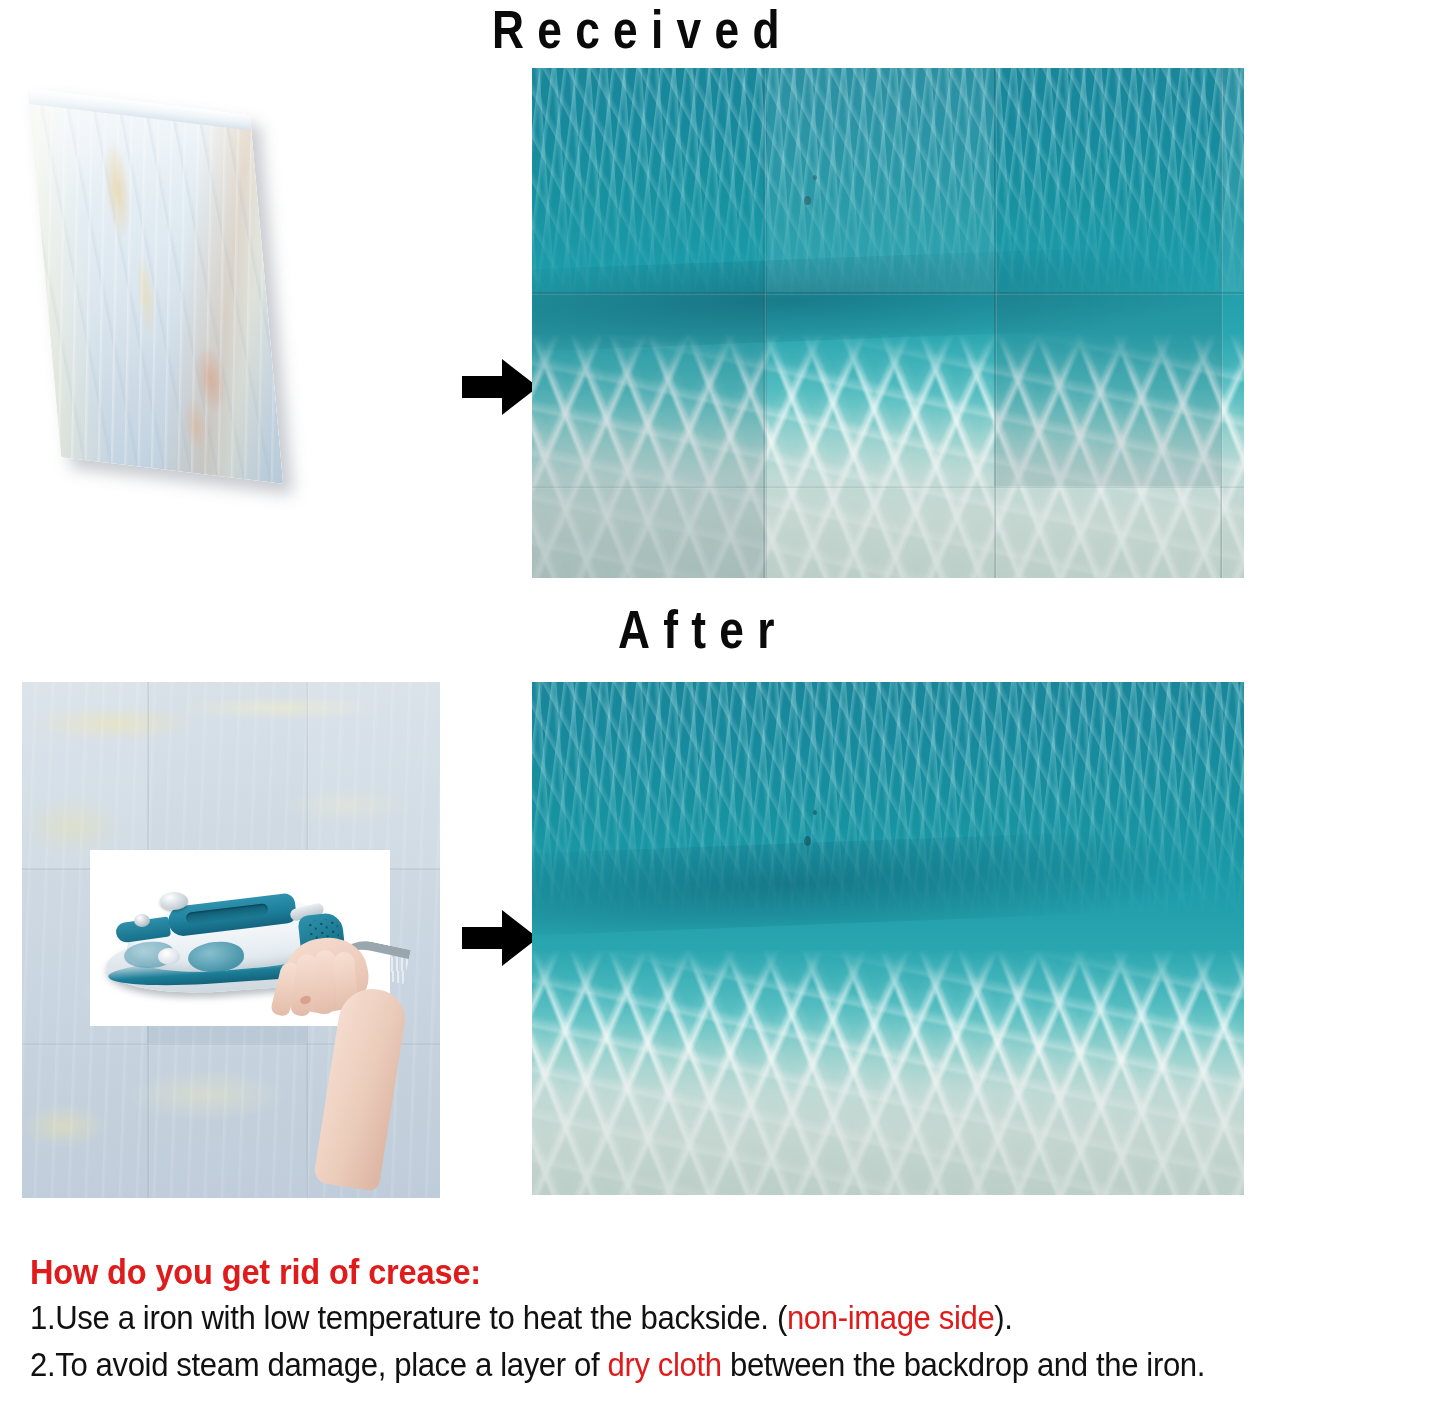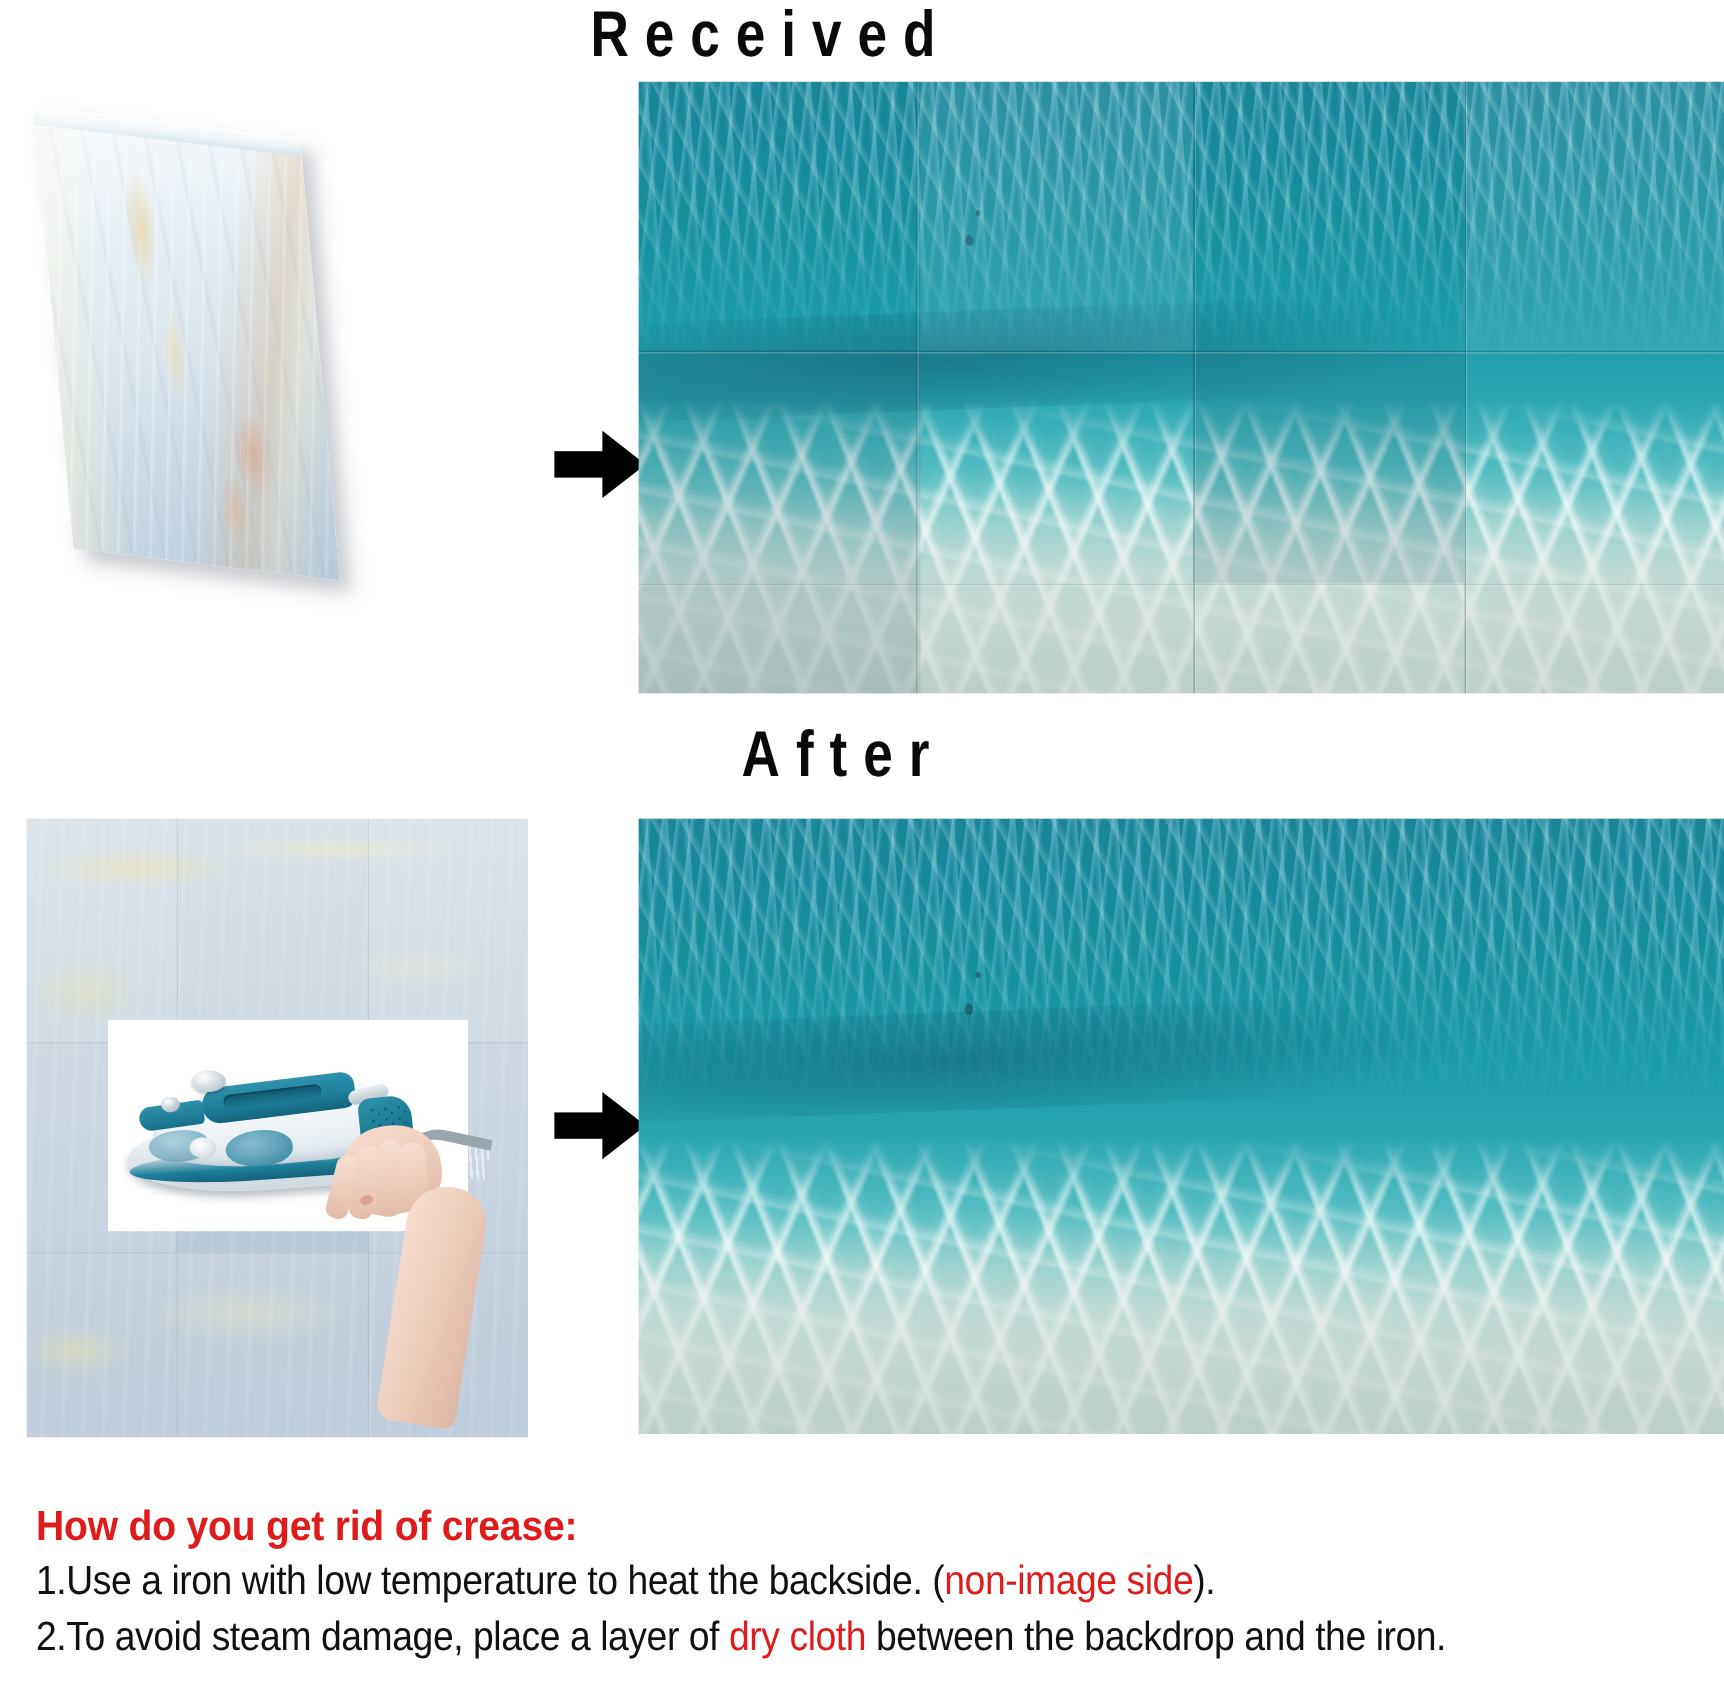--- a/index.html
+++ b/index.html
@@ -5,21 +5,21 @@
   html, body {
     margin: 0;
     padding: 0;
     background: #ffffff;
   }
   body {
     font-family: "Liberation Sans", sans-serif;
   }
   #page {
     position: relative;
-    width: 1437px;
+    width: 1244px;
     height: 1401px;
     background: #ffffff;
     overflow: hidden;
   }
 
   
   .section-heading {
     position: absolute;
     font-family: "Liberation Sans", sans-serif;
     font-weight: bold;

